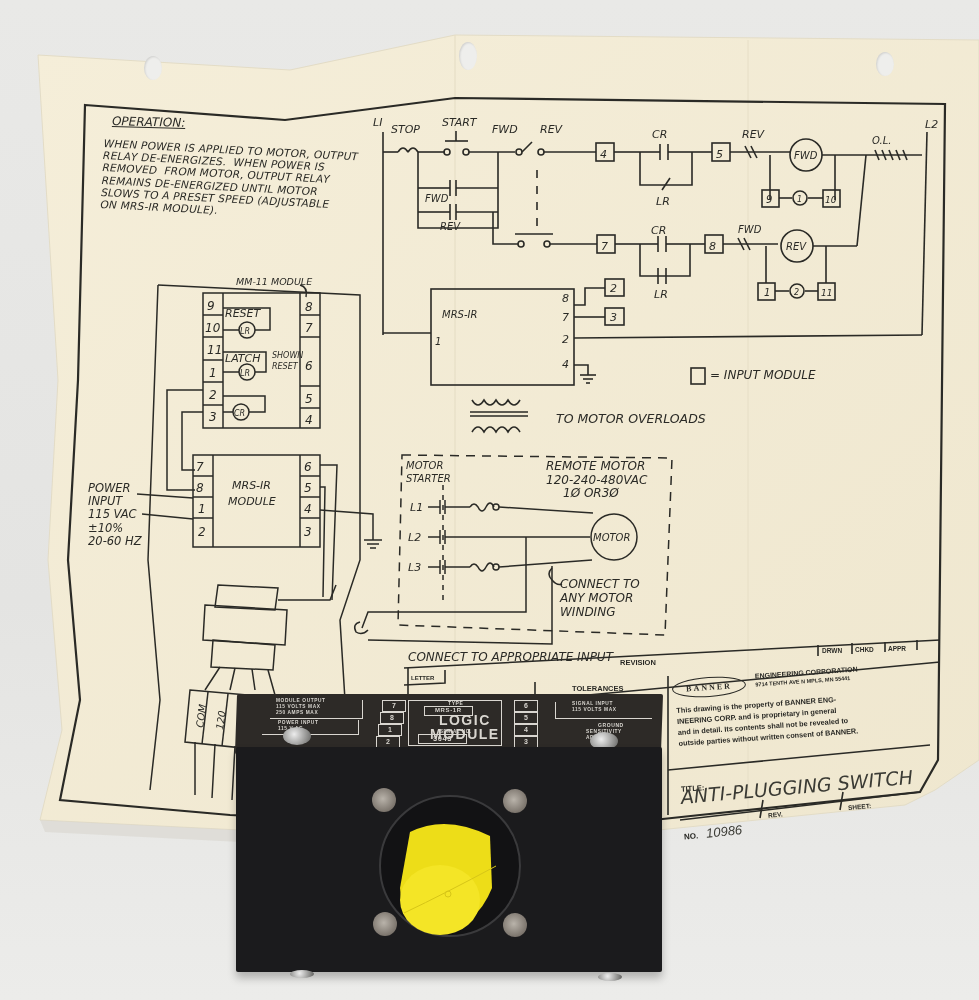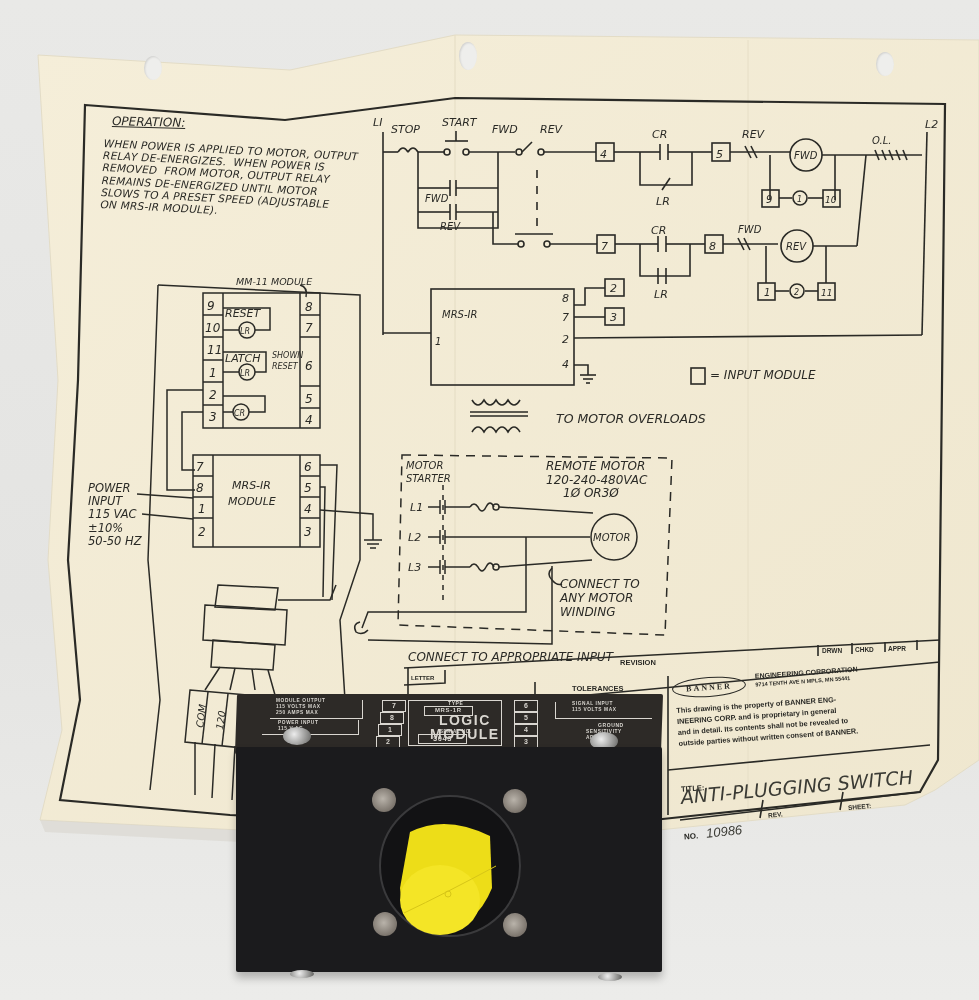--- a/index.html
+++ b/index.html
@@ -368,21 +368,21 @@
 <div class="txt op-body">WHEN POWER IS APPLIED TO MOTOR, OUTPUT
 RELAY DE-ENERGIZES.  WHEN POWER IS
 REMOVED  FROM MOTOR, OUTPUT RELAY
 REMAINS DE-ENERGIZED UNTIL MOTOR
 SLOWS TO A PRESET SPEED (ADJUSTABLE
 ON MRS-IR MODULE).</div>
 <div class="txt pwr">POWER
 INPUT
 115 VAC
 ±10%
-50-50 HZ</div>
+20-60 HZ</div>
 <div class="txt legend" style="left:710px;">= INPUT MODULE</div>
 <div class="txt overloads">TO MOTOR OVERLOADS</div>
 
 <div class="banner-logo">BANNER</div>
 <div class="corp">
   <div>ENGINEERING CORPORATION</div>
   <div style="font-size:5.5px;">9714 TENTH AVE N  MPLS, MN 55441</div>
 </div>
 <div class="title-block" style="top:706px;">
   <div style="white-space:pre;">This drawing is the property of BANNER ENG-

